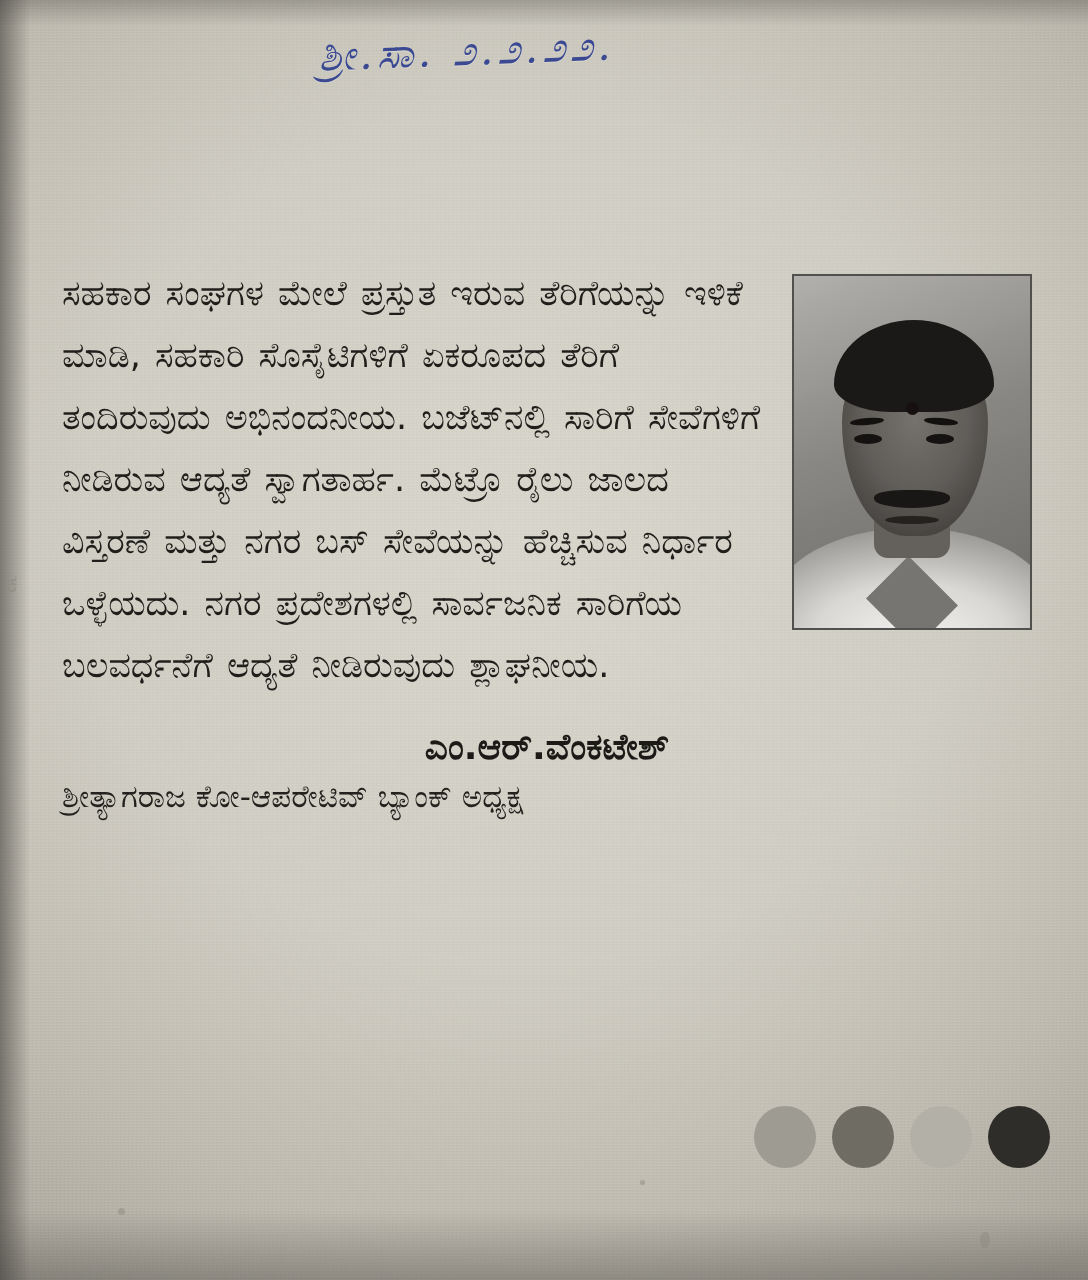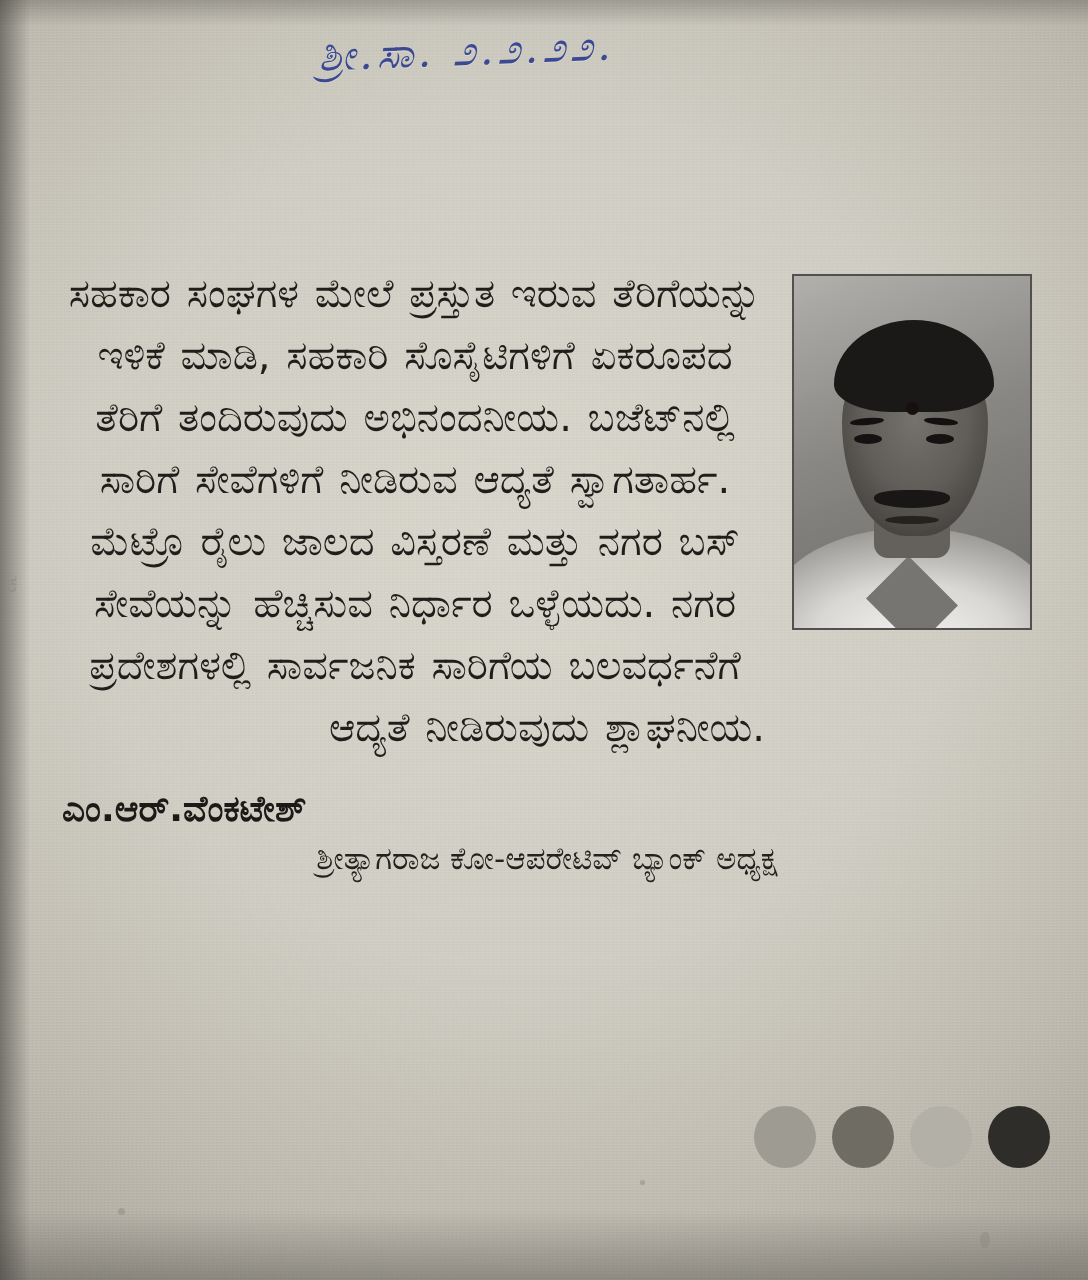--- a/index.html
+++ b/index.html
@@ -192,37 +192,37 @@
     position: absolute;
     top: 240px; left: 50%;
     width: 54px; height: 8px;
     margin-left: -27px;
     background: #30241c;
     border-radius: 50%;
   }
 
   .body-text {
     font-family: "DejaVu Sans", sans-serif;
-    font-size: 40px;
+    font-size: 35px;
     line-height: 62px;
     color: #1f1e1a;
-    text-align: center;
+    text-align: left;
     word-spacing: 3px;
   }
   .byline {
     margin-top: 26px;
-    text-align: left;
+    text-align: center;
     font-family: "DejaVu Sans", sans-serif;
     font-weight: bold;
     font-size: 36px;
     line-height: 50px;
     color: #1b1a16;
   }
   .byline-role {
-    text-align: center;
+    text-align: left;
     font-family: "DejaVu Sans", sans-serif;
     font-size: 31px;
     line-height: 48px;
     color: #24221e;
   }
   .dots {
     position: absolute;
     right: 38px;
     bottom: 112px;
     display: flex;

